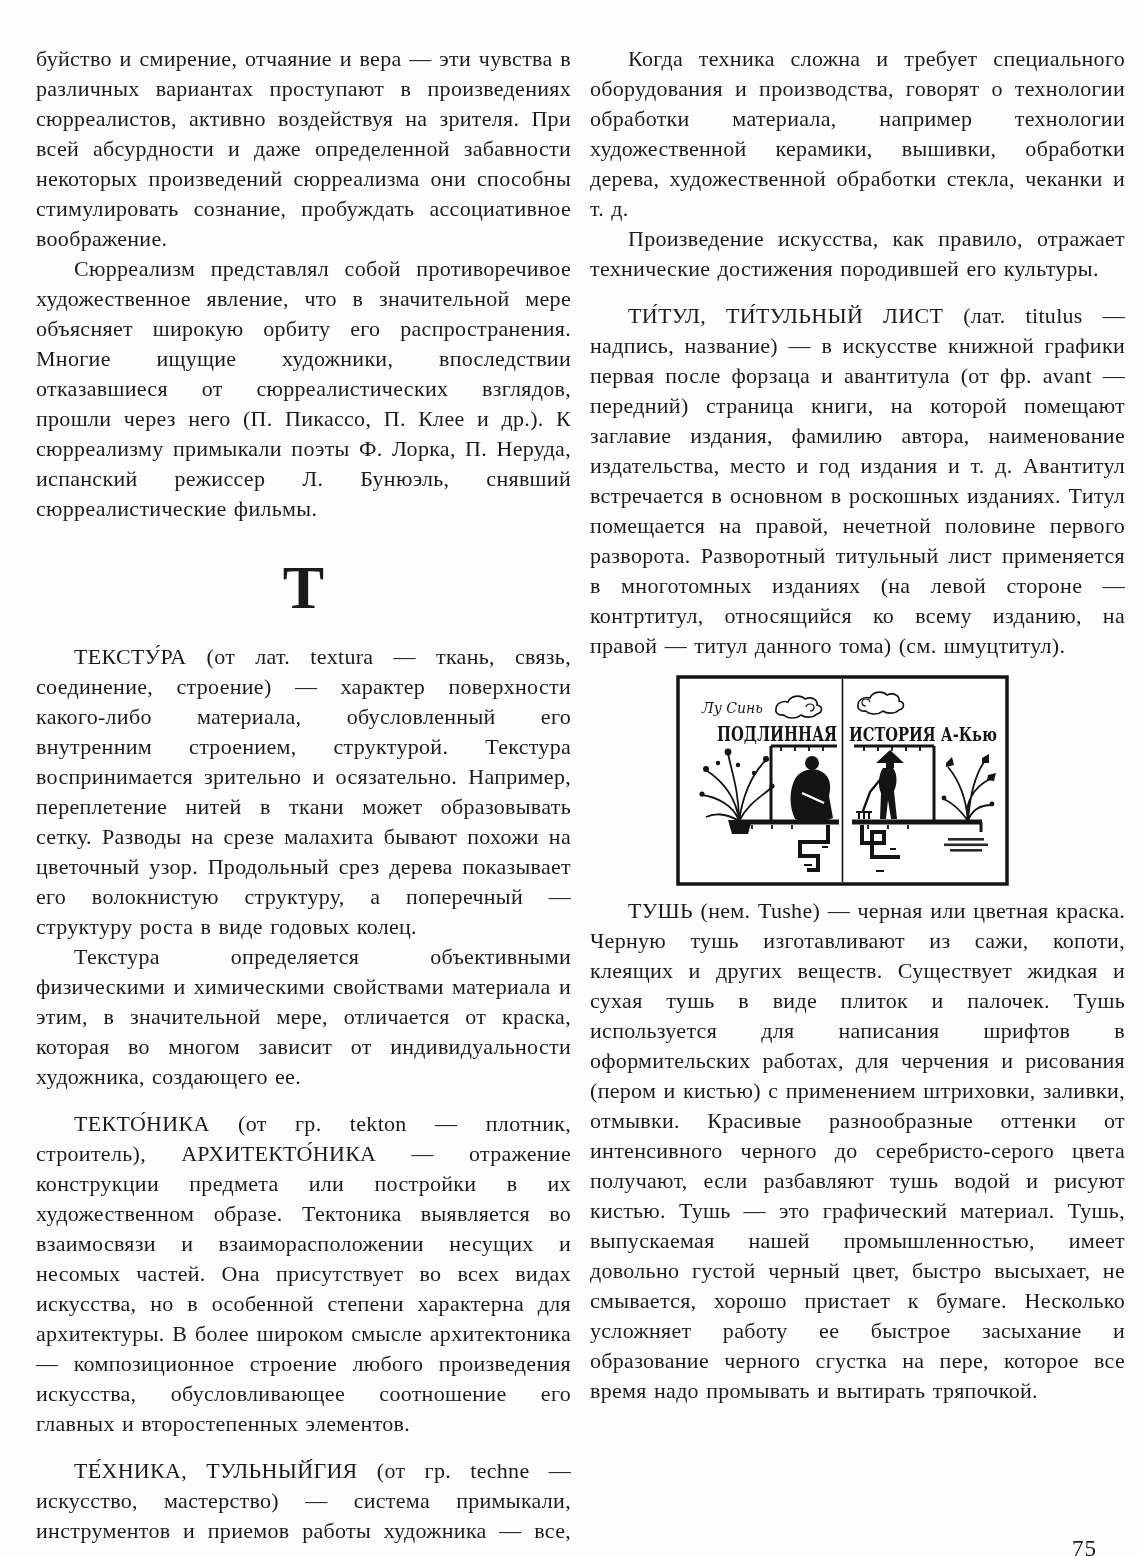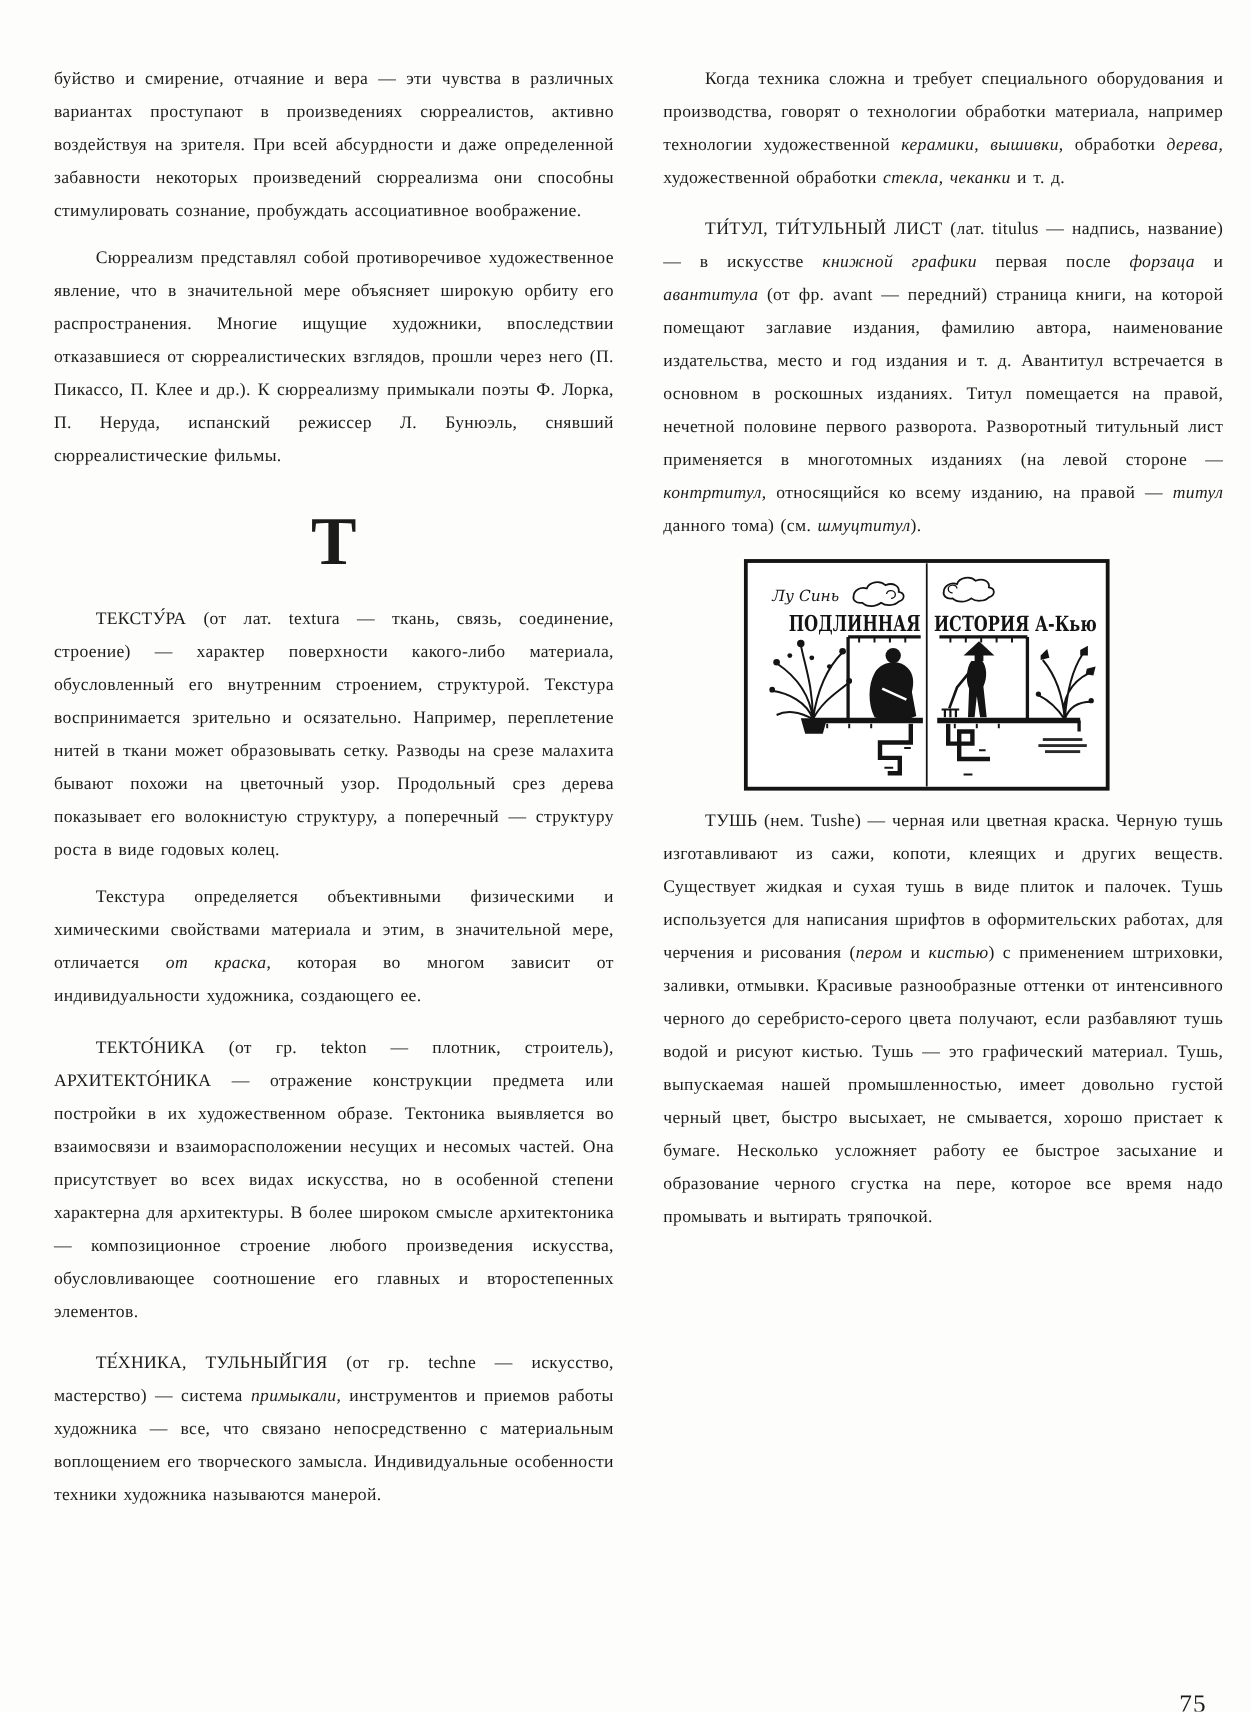--- a/index.html
+++ b/index.html
@@ -12,33 +12,33 @@
   }
   .page{
     position:relative;
     width:1137px;height:1556px;
     box-sizing:border-box;
     padding:44px 12px 0 36px;
   }
   .cols{display:flex;gap:19px;}
   .col{width:535px;}
   p.para{
-    margin:13px;
-    font-size:16px;
+    margin:0;
+    font-size:22px;
     line-height:30px;
     text-align:justify;
     letter-spacing:0.3px;
     word-spacing:1.5px;
     hyphens:auto;
     -webkit-hyphens:auto;
   }
   p.indent{text-indent:38px;}
   p.entry-gap{margin-top:17px;}
   .rb{font-weight:400;}
-  .ri{font-style:italic;}
+  .ri{}
   .section-letter{
     margin:32px 0 24px 0;
     text-align:center;
     font-size:62px;
     line-height:62px;
     font-weight:700;
   }
   .figure-block{
     margin:14px 0 10px 86px;
     width:336px;
@@ -85,20 +85,21 @@
       <p class="para indent"><span>Сюрреализм представлял собой противоречивое художественное явление, что в значительной мере объясняет широкую орбиту его распространения. Многие ищущие художники, впоследствии отказавшиеся от сюрреалистических взглядов, прошли через него (П. Пикассо, П. Клее и др.). К сюрреализму примыкали поэты Ф. Лорка, П. Неруда, испанский режиссер Л. Бунюэль, снявший сюрреалистические фильмы.</span></p>
       <div class="section-letter">Т</div>
       <p class="para indent"><span class="rb">ТЕКСТУ́РА</span><span> (от лат. textura — ткань, связь, соединение, строение) — характер поверхности какого-либо материала, обусловленный его внутренним строением, структурой. Текстура воспринимается зрительно и осязательно. Например, переплетение нитей в ткани может образовывать сетку. Разводы на срезе малахита бывают похожи на цветочный узор. Продольный срез дерева показывает его волокнистую структуру, а поперечный — структуру роста в виде годовых колец.</span></p>
       <p class="para indent"><span>Текстура определяется объективными физическими и химическими свойствами материала и этим, в значительной мере, отличается </span><span class="ri">от краска</span><span>, которая во многом зависит от индивидуальности художника, создающего ее.</span></p>
       <p class="para indent entry-gap"><span class="rb">ТЕКТО́НИКА</span><span> (от гр. tekton — плотник, строитель), </span><span class="rb">АРХИТЕКТО́НИКА</span><span> — отражение конструкции предмета или постройки в их художественном образе. Тектоника выявляется во взаимосвязи и взаиморасположении несущих и несомых частей. Она присутствует во всех видах искусства, но в особенной степени характерна для архитектуры. В более широком смысле архитектоника — композиционное строение любого произведения искусства, обусловливающее соотношение его главных и второстепенных элементов.</span></p>
       <p class="para indent entry-gap"><span class="rb">ТЕ́ХНИКА, ТУЛЬНЫЙ́ГИЯ</span><span> (от гр. techne — искусство, мастерство) — система </span><span class="ri">примыкали</span><span>, инструментов и приемов работы художника — все, что связано непосредственно с материальным воплощением его творческого замысла. Индивидуальные особенности техники художника называются манерой.</span></p>
     </div>
 
     <div class="col">
       <p class="para indent"><span>Когда техника сложна и требует специального оборудования и производства, говорят о технологии обработки материала, например технологии художественной </span><span class="ri">керамики</span><span>, </span><span class="ri">вышивки</span><span>, обработки </span><span class="ri">дерева</span><span>, художественной обработки </span><span class="ri">стекла</span><span>, </span><span class="ri">чеканки</span><span> и т. д.</span></p>
+      <p class="para indent"><span>Произведение искусства, как правило, отражает технические достижения породившей его культуры.</span></p>
       <p class="para indent entry-gap"><span class="rb">ТИ́ТУЛ, ТИ́ТУЛЬНЫЙ ЛИСТ</span><span> (лат. titulus — надпись, название) — в искусстве </span><span class="ri">книжной графики</span><span> первая после </span><span class="ri">форзаца</span><span> и </span><span class="ri">авантитула</span><span> (от фр. avant — передний) страница книги, на которой помещают заглавие издания, фамилию автора, наименование издательства, место и год издания и т. д. Авантитул встречается в основном в роскошных изданиях. Титул помещается на правой, нечетной половине первого разворота. Разворотный титульный лист применяется в многотомных изданиях (на левой стороне — </span><span class="ri">контртитул</span><span>, относящийся ко всему изданию, на правой — </span><span class="ri">титул</span><span> данного тома) (см. </span><span class="ri">шмуцтитул</span><span>).</span></p>
 
       <div class="figure-block">
         <svg class="art" width="333" height="211" viewBox="0 0 333 211">
 
           <rect x="2" y="2" width="329" height="207" fill="#ffffff" stroke="#141414" stroke-width="3.5"></rect>
           <line x1="166.5" y1="4" x2="166.5" y2="207" stroke="#141414" stroke-width="1.6"></line>
 
           <g>
             <path class="art-line" stroke-width="1.6" d="M100 34 c0 -5 6 -9 12 -7 c2 -6 12 -8 17 -3 c7 -3 13 1 12 6 c6 1 6 7 0 9 c-4 4 -12 4 -16 1 c-5 4 -13 4 -17 0 c-6 1 -9 -3 -8 -6 z"></path>

